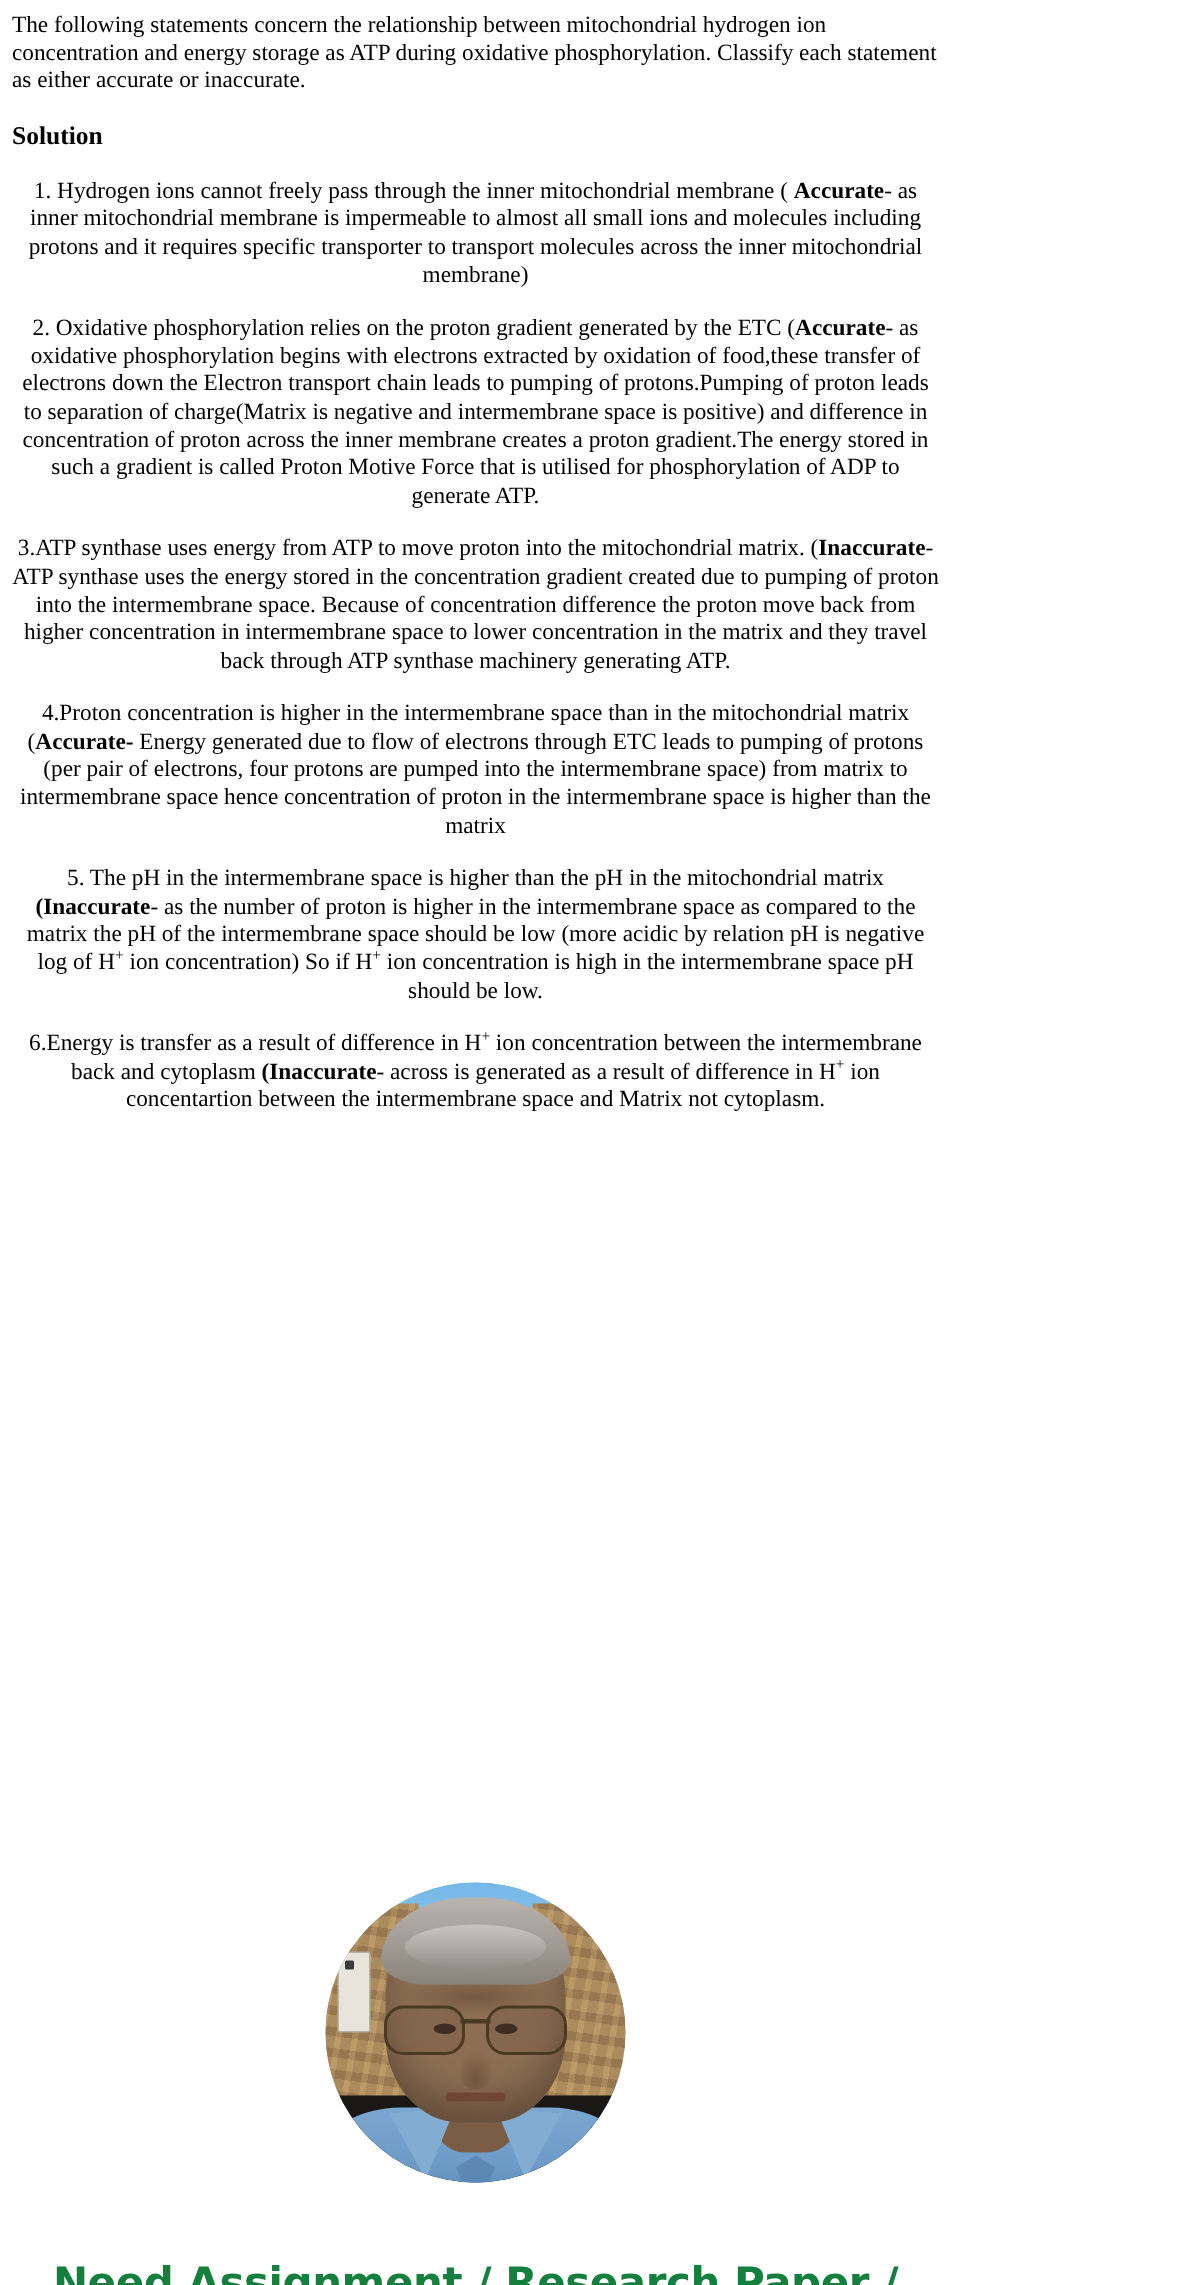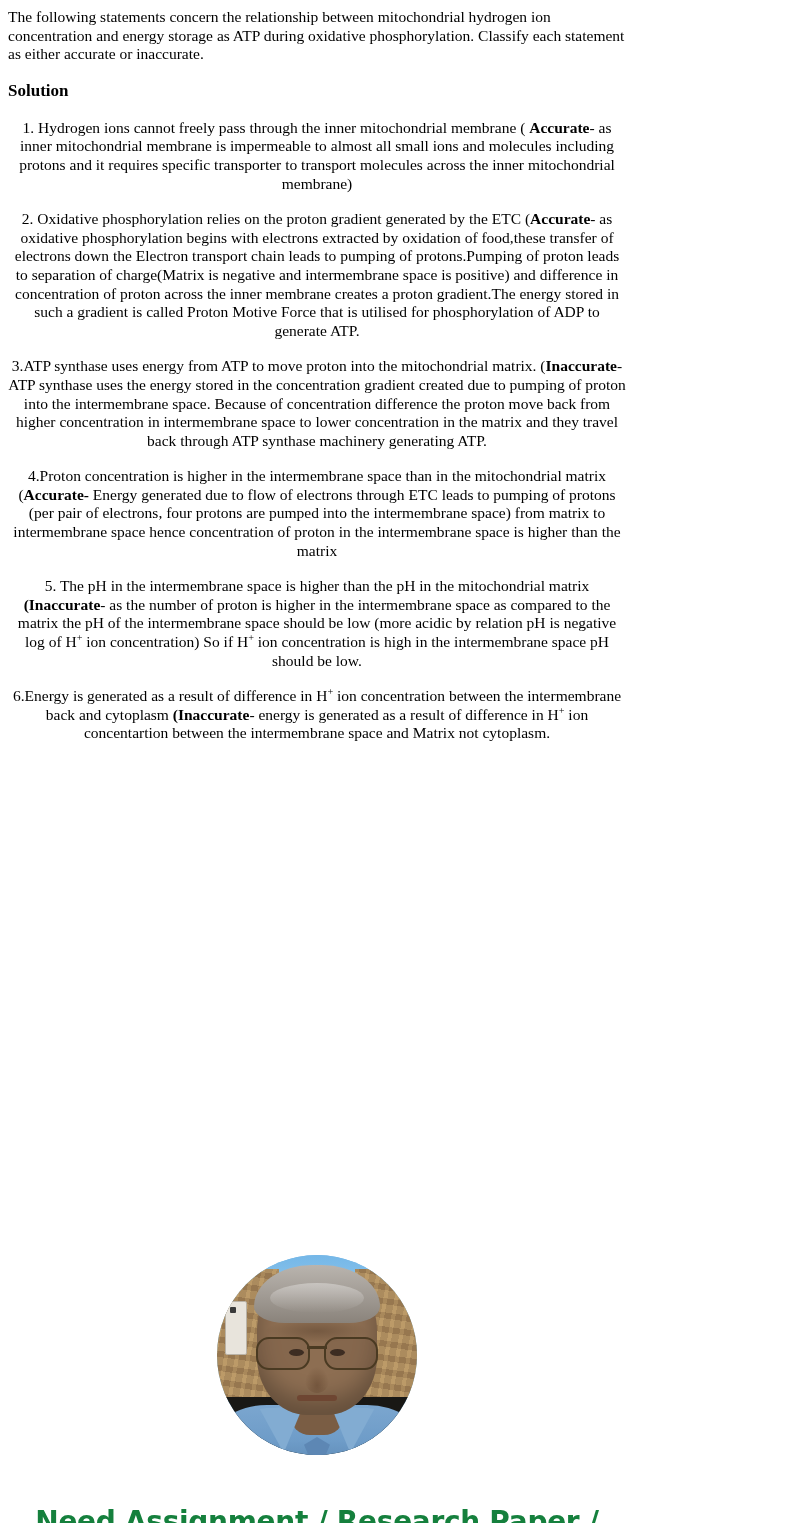--- a/index.html
+++ b/index.html
@@ -274,21 +274,21 @@
 
   <p class="statement">
     <span>4.</span><span>Proton concentration is higher in the intermembrane space than in the mitochondrial matrix (</span><b>Accurate-</b><span> Energy generated due to flow of electrons through ETC leads to pumping of protons (per pair of electrons, four protons are pumped into the intermembrane space) from matrix to intermembrane space hence concentration of proton in the intermembrane space is higher than the matrix</span>
   </p>
 
   <p class="statement">
     <span>5.</span><span> The pH in the intermembrane space is higher than the pH in the mitochondrial matrix </span><b>(Inaccurate</b><span>- as the number of proton is higher in the intermembrane space as compared to the matrix the pH of the intermembrane space should be low (more acidic by relation pH is negative log of H</span><sup>+</sup><span> ion concentration) So if H</span><sup>+</sup><span> ion concentration is high in the intermembrane space pH should be low.</span>
   </p>
 
   <p class="statement">
-    <span>6.</span><span>Energy is generated as a result of difference in H</span><sup>+</sup><span> ion concentration between the intermembrane back and cytoplasm </span><b>(Inaccurate</b><span>- energy is generated as a result of difference in H</span><sup>+</sup><span> ion concentartion between the intermembrane space and Matrix not cytoplasm.</span>
+    <span>6.</span><span>Energy is transfer as a result of difference in H</span><sup>+</sup><span> ion concentration between the intermembrane back and cytoplasm </span><b>(Inaccurate</b><span>- across is generated as a result of difference in H</span><sup>+</sup><span> ion concentartion between the intermembrane space and Matrix not cytoplasm.</span>
   </p>
 
   <div class="avatar-wrap">
     <div class="avatar">
       <div class="av-sky"></div>
       <div class="av-wallL">
           <div class="av-wall-tex"></div>
         </div>
       <div class="av-wallR">
           <div class="av-wall-tex"></div>

